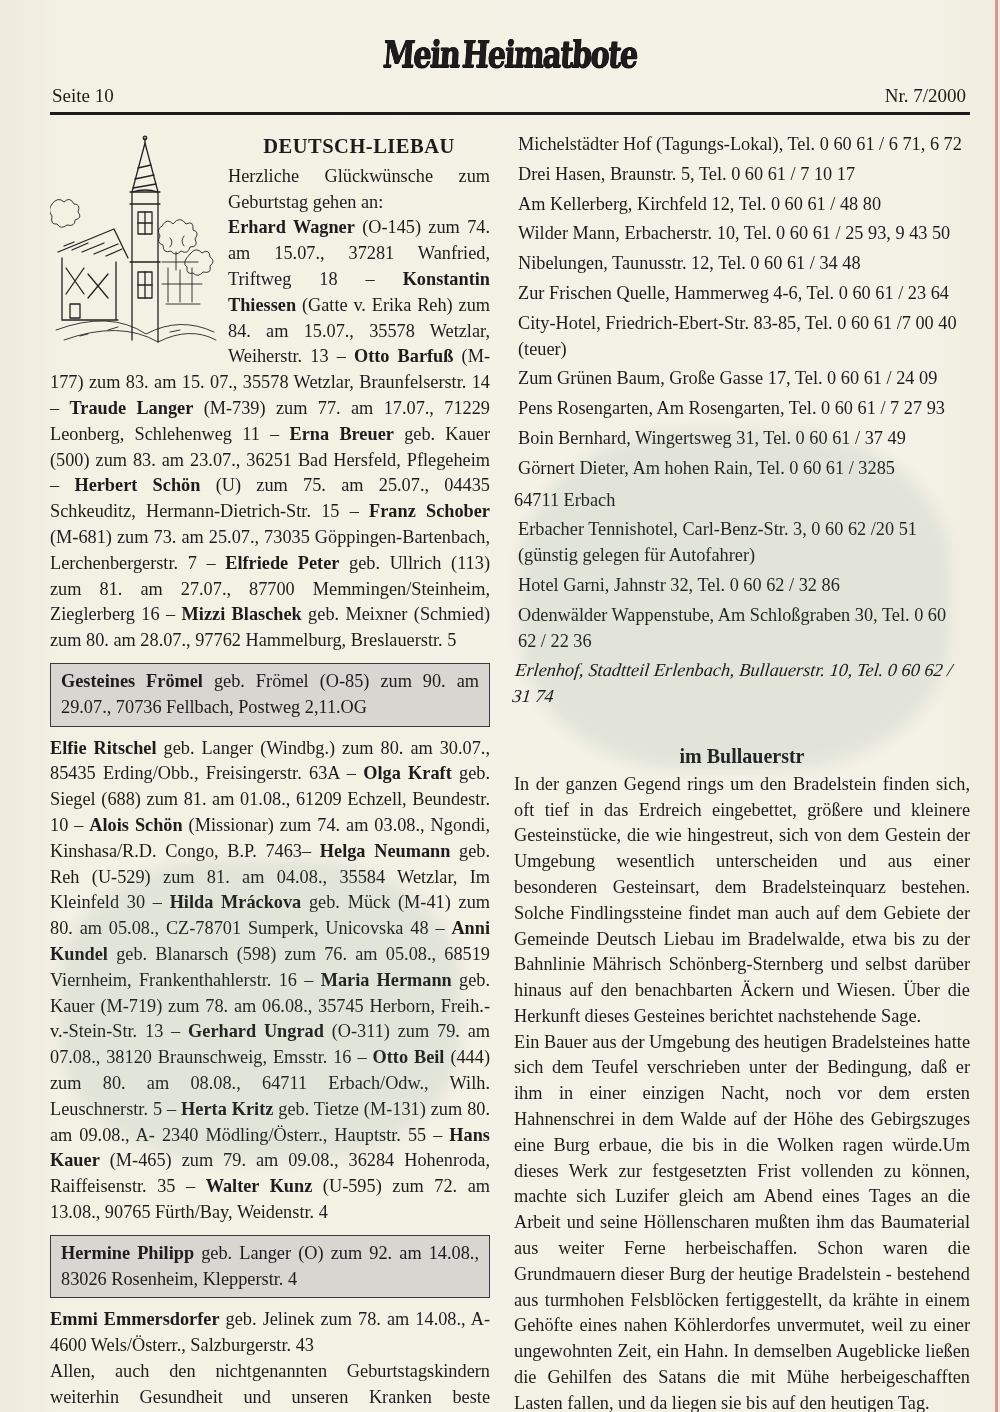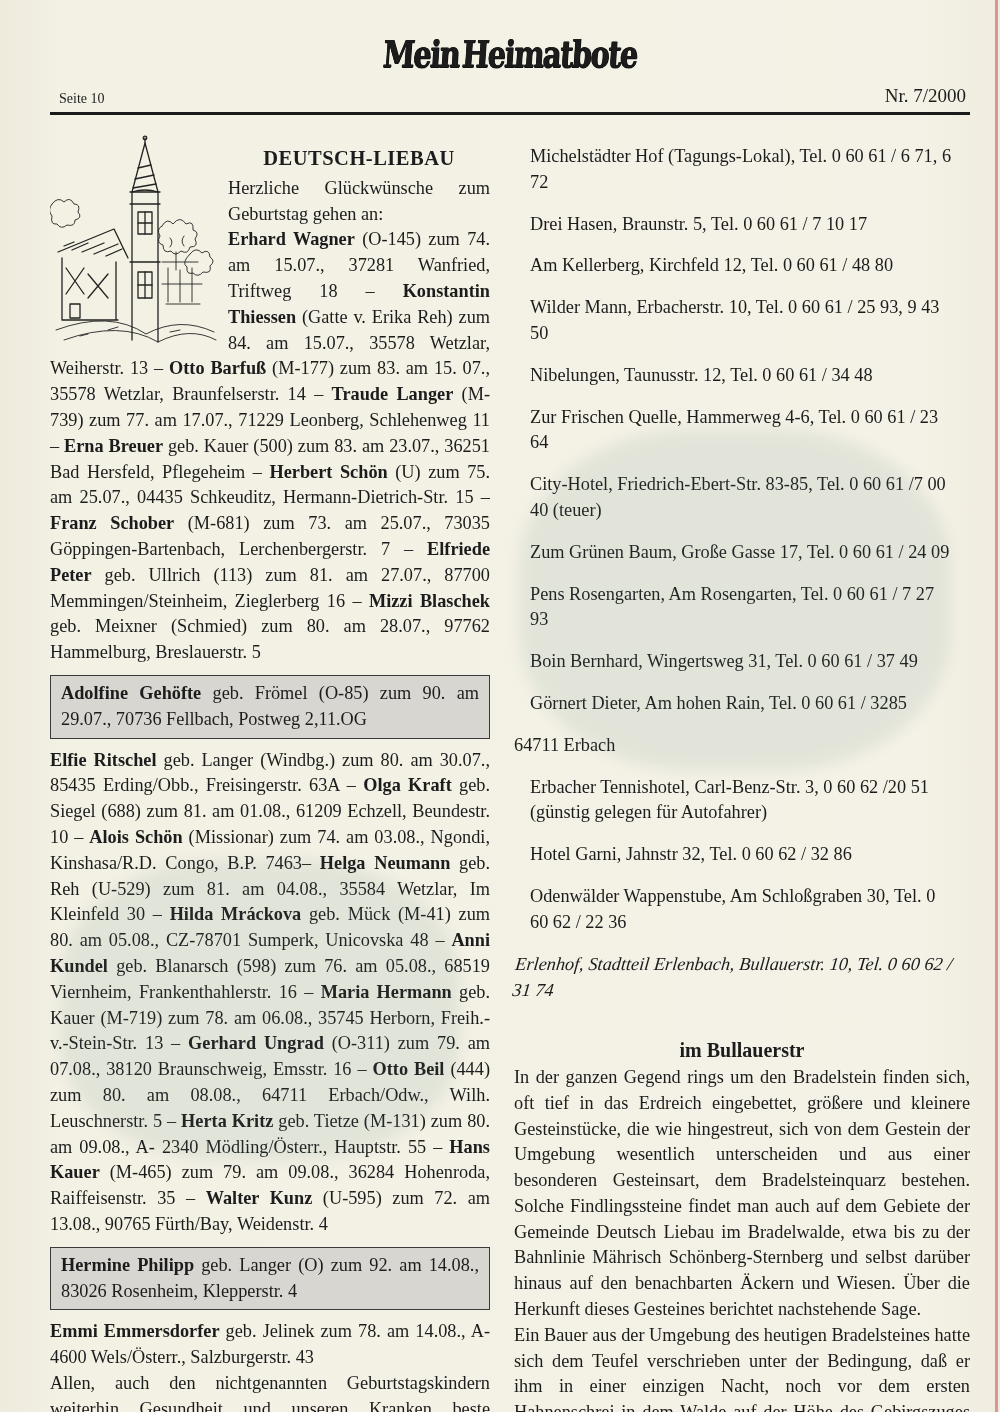--- a/index.html
+++ b/index.html
@@ -17,37 +17,37 @@
   
   header{position:relative;height:100px;border-bottom:3px solid #1b1b1b;}
   .masthead{
     position:absolute;left:50%;top:20px;
     transform:translateX(-50%) scaleX(.78) skewX(-5deg);
     transform-origin:center;
     font-family:"DejaVu Serif",serif;font-weight:bold;font-size:37px;
     letter-spacing:-2px;word-spacing:-7px;white-space:nowrap;
     text-shadow:.7px 0 #111,-.4px 0 #111,0 .5px #111;
   }
-  .page-num{position:absolute;left:9px;bottom:5px;font-size:14px;}
+  .page-num{position:absolute;left:2px;bottom:5px;font-size:19px;}
   .issue{position:absolute;right:4px;bottom:5px;font-size:19px;}
   
   .columns{display:flex;gap:24px;margin-top:13px;}
   .col{font-size:18.3px;line-height:1.41;}
   .col.left{width:440px;flex:0 0 440px;}
   .col.right{width:456px;flex:0 0 456px;}
   .just{text-align:justify;margin:0;font-family:Liberation Serif, serif;}
   p{margin:0;}
-  .sec-title{font-size:20.5px;font-weight:bold;text-align:center;margin:16px 0 3px 0;letter-spacing:.5px;}
+  .sec-title{font-size:20.5px;font-weight:bold;text-align:center;margin:4px 0 3px 0;letter-spacing:.5px;}
   .church1{float:left;width:168px;height:212px;margin:6px 10px 4px 0;}
   .graybox{border:1.5px solid #3a3a3a;background:#d7d6d0;padding:5px 10px;margin:9px 0;}
   .sigrow{display:flex;justify-content:center;align-items:baseline;}
   .sig{font-style:italic;}
   .ital{font-style:italic;}
   .right-line{text-align:right;font-style:italic;}
-  .hline{margin:16px;}
+  .hline{margin:4px;}
   .boldline{font-weight:normal;margin:6px 0 0 0;}
   .sage-title{font-weight:bold;font-size:20px;text-align:center;line-height:1.22;margin:10px 0 3px 0;}
   svg .sk{stroke:#222;fill:none;stroke-width:1.3;stroke-linecap:round;stroke-linejoin:round;}
   svg .skf{stroke:#222;fill:none;stroke-width:.9;stroke-linecap:round;}
 </style>
 </head>
 <body>
 
 <div class="page">
   <div class="bleed" style="left:520px;top:430px;width:430px;height:340px;"></div>
@@ -93,21 +93,21 @@
           <path d="M14 206 Q70 186 108 208 Q140 192 166 206"></path>
           <path d="M30 202 l8 -2 M58 196 l10 -3 M120 198 l10 -2"></path>
         </g>
       </svg>
 
       <h2 class="sec-title">DEUTSCH-LIEBAU</h2>
 
       <p class="just"><span>Herzliche Glückwünsche zum Geburtstag gehen an:</span><br><b>Erhard Wagner</b><span> (O-145) zum 74. am 15.07., 37281 Wanfried, Triftweg 18 – </span><b>Konstantin Thiessen</b><span> (Gatte v. Erika Reh) zum 84. am 15.07., 35578 Wetzlar, Weiherstr. 13 – </span><b>Otto Barfuß</b><span> (M-177) zum 83. am 15. 07., 35578 Wetzlar, Braunfelserstr. 14 – </span><b>Traude Langer</b><span> (M-739) zum 77. am 17.07., 71229 Leonberg, Schlehenweg 11 – </span><b>Erna Breuer</b><span> geb. Kauer (500) zum 83. am 23.07., 36251 Bad Hersfeld, Pflegeheim – </span><b>Herbert Schön</b><span> (U) zum 75. am 25.07., 04435 Schkeuditz, Hermann-Dietrich-Str. 15 – </span><b>Franz Schober</b><span> (M-681) zum 73. am 25.07., 73035 Göppingen-Bartenbach, Lerchenbergerstr. 7 – </span><b>Elfriede Peter</b><span> geb. Ullrich (113) zum 81. am 27.07., 87700 Memmingen/Steinheim, Zieglerberg 16 – </span><b>Mizzi Blaschek</b><span> geb. Meixner (Schmied) zum 80. am 28.07., 97762 Hammelburg, Breslauerstr. 5</span></p>
 
       <div class="graybox">
-        <p class="just"><b>Adolfine Gehöfte</b><span> geb. Frömel (O-85) zum 90. am 29.07., 70736 Fellbach, Postweg 2,11.OG</span></p>
+        <p class="just"><b>Gesteines Frömel</b><span> geb. Frömel (O-85) zum 90. am 29.07., 70736 Fellbach, Postweg 2,11.OG</span></p>
       </div>
 
       <p class="just"><b>Elfie Ritschel</b><span> geb. Langer (Windbg.) zum 80. am 30.07., 85435 Erding/Obb., Freisingerstr. 63A – </span><b>Olga Kraft</b><span> geb. Siegel (688) zum 81. am 01.08., 61209 Echzell, Beundestr. 10 – </span><b>Alois Schön</b><span> (Missionar) zum 74. am 03.08., Ngondi, Kinshasa/R.D. Congo, B.P. 7463– </span><b>Helga Neumann</b><span> geb. Reh (U-529) zum 81. am 04.08., 35584 Wetzlar, Im Kleinfeld 30 – </span><b>Hilda Mráckova</b><span> geb. Mück (M-41) zum 80. am 05.08., CZ-78701 Sumperk, Unicovska 48 – </span><b>Anni Kundel</b><span> geb. Blanarsch (598) zum 76. am 05.08., 68519 Viernheim, Frankenthahlerstr. 16 – </span><b>Maria Hermann</b><span> geb. Kauer (M-719) zum 78. am 06.08., 35745 Herborn, Freih.-v.-Stein-Str. 13 – </span><b>Gerhard Ungrad</b><span> (O-311) zum 79. am 07.08., 38120 Braunschweig, Emsstr. 16 – </span><b>Otto Beil</b><span> (444) zum 80. am 08.08., 64711 Erbach/Odw., Wilh. Leuschnerstr. 5 – </span><b>Herta Kritz</b><span> geb. Tietze (M-131) zum 80. am 09.08., A- 2340 Mödling/Österr., Hauptstr. 55 – </span><b>Hans Kauer</b><span> (M-465) zum 79. am 09.08., 36284 Hohenroda, Raiffeisenstr. 35 – </span><b>Walter Kunz</b><span> (U-595) zum 72. am 13.08., 90765 Fürth/Bay, Weidenstr. 4</span></p>
 
       <div class="graybox">
         <p class="just"><b>Hermine Philipp</b><span> geb. Langer (O) zum 92. am 14.08., 83026 Rosenheim, Klepperstr. 4</span></p>
       </div>
 
       <p class="just"><b>Emmi Emmersdorfer</b><span> geb. Jelinek zum 78. am 14.08., A-4600 Wels/Österr., Salzburgerstr. 43</span></p>
       <p class="just">Allen, auch den nichtgenannten Geburtstagskindern weiterhin Gesundheit und unseren Kranken beste Genesungswünsche.</p>

